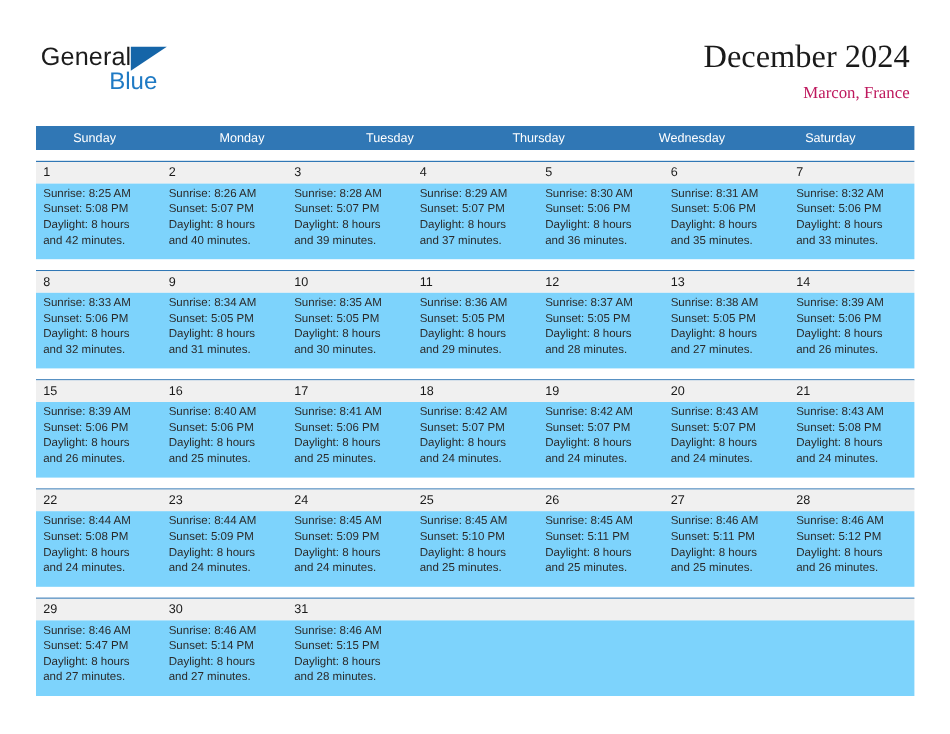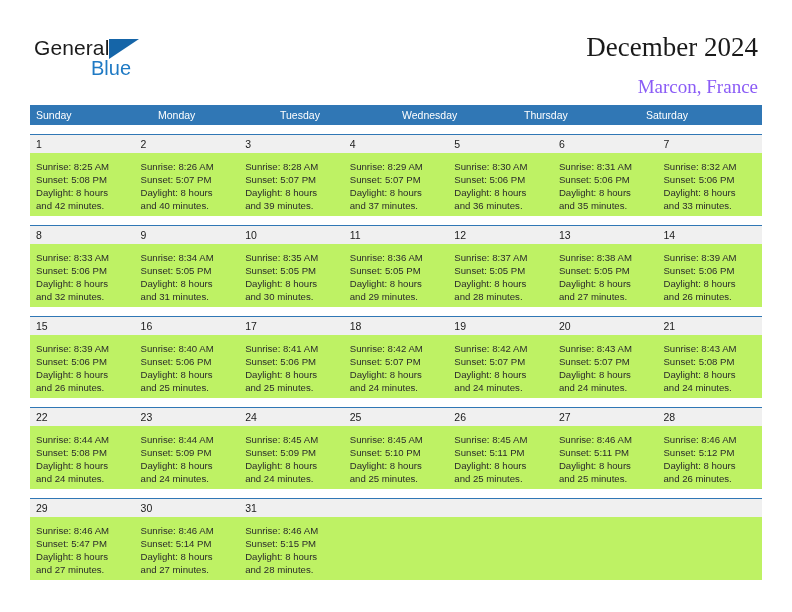--- a/index.html
+++ b/index.html
@@ -71,24 +71,24 @@
     font-family: Liberation Serif, serif;
   }
   .cal-title {
     font-size: 27px;
     font-weight: normal;
     color: #1a1a1a;
     line-height: 34px;
     white-space: nowrap;
   }
   .cal-subtitle {
-    font-size: 19px;
-    color: #8b5cf6;
+    font-size: 14px;
+    color: #be185d;
     line-height: 20px;
-    margin-top: 13px;
+    margin-top: 5px;
     white-space: nowrap;
   }
 
   
   .calendar {
     position: absolute;
     left: 30px;
     top: 105px;
     width: 732px;
   }
@@ -98,42 +98,42 @@
     height: 20px;
   }
   .dow-cell {
     flex: 1 1 0;
     color: #ffffff;
     font-size: 10.5px;
     line-height: 20px;
     padding-left: 6px;
     box-sizing: border-box;
     white-space: nowrap;
+    margin-left: 25px;
   }
 
   .week {
     position: relative;
     border-top: 1px solid #3077b5;
     margin-top: 9px;
     height: 81px;
   }
   .week:first-of-type {
     margin-top: 0;
     border-top: none;
   }
   .week-numbers {
     display: flex;
     background: #f0f0f0;
     height: 18px;
   }
   .week-body {
     display: flex;
-    background: #bef264;
+    background: #7dd3fc;
     height: 63px;
-    align-items: center;
   }
   .num-cell {
     flex: 1 1 0;
     font-size: 10.5px;
     line-height: 18px;
     padding-left: 6px;
     box-sizing: border-box;
     color: #1a1a1a;
   }
   .day-cell {
@@ -167,22 +167,22 @@
     </div>
 
   </div>
 
   <div class="calendar">
 
     <div class="dow-row">
       <div class="dow-cell">Sunday</div>
       <div class="dow-cell">Monday</div>
       <div class="dow-cell">Tuesday</div>
+      <div class="dow-cell">Thursday</div>
       <div class="dow-cell">Wednesday</div>
-      <div class="dow-cell">Thursday</div>
       <div class="dow-cell">Saturday</div>
     </div>
 
     <div class="week">
       <div class="week-numbers">
         <div class="num-cell">1</div>
         <div class="num-cell">2</div>
         <div class="num-cell">3</div>
         <div class="num-cell">4</div>
         <div class="num-cell">5</div>

